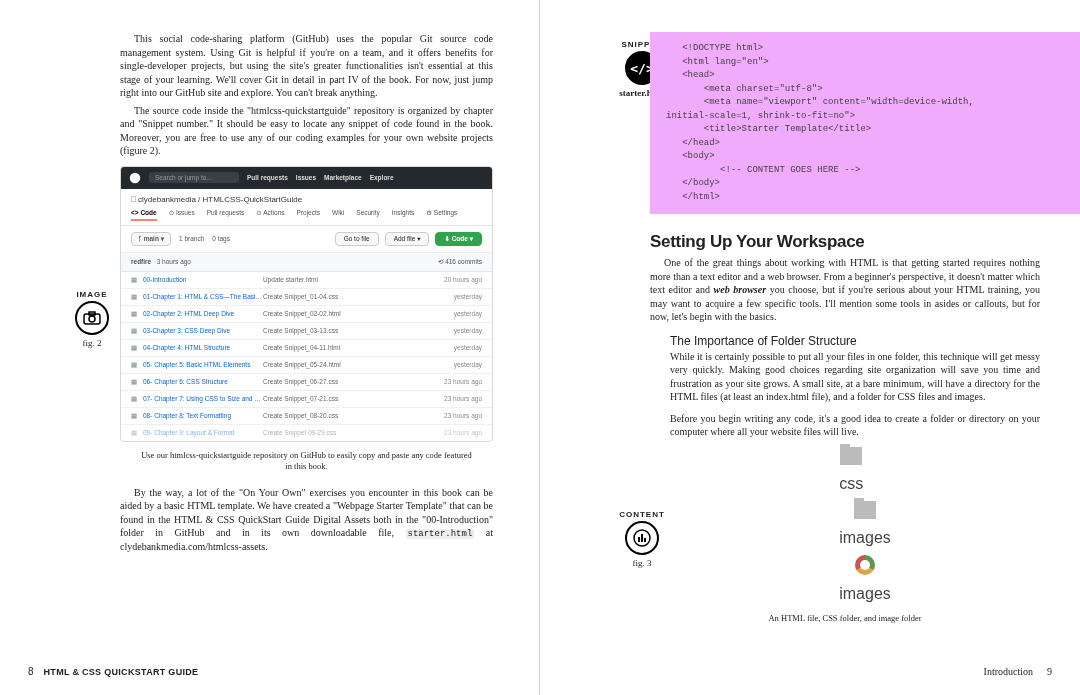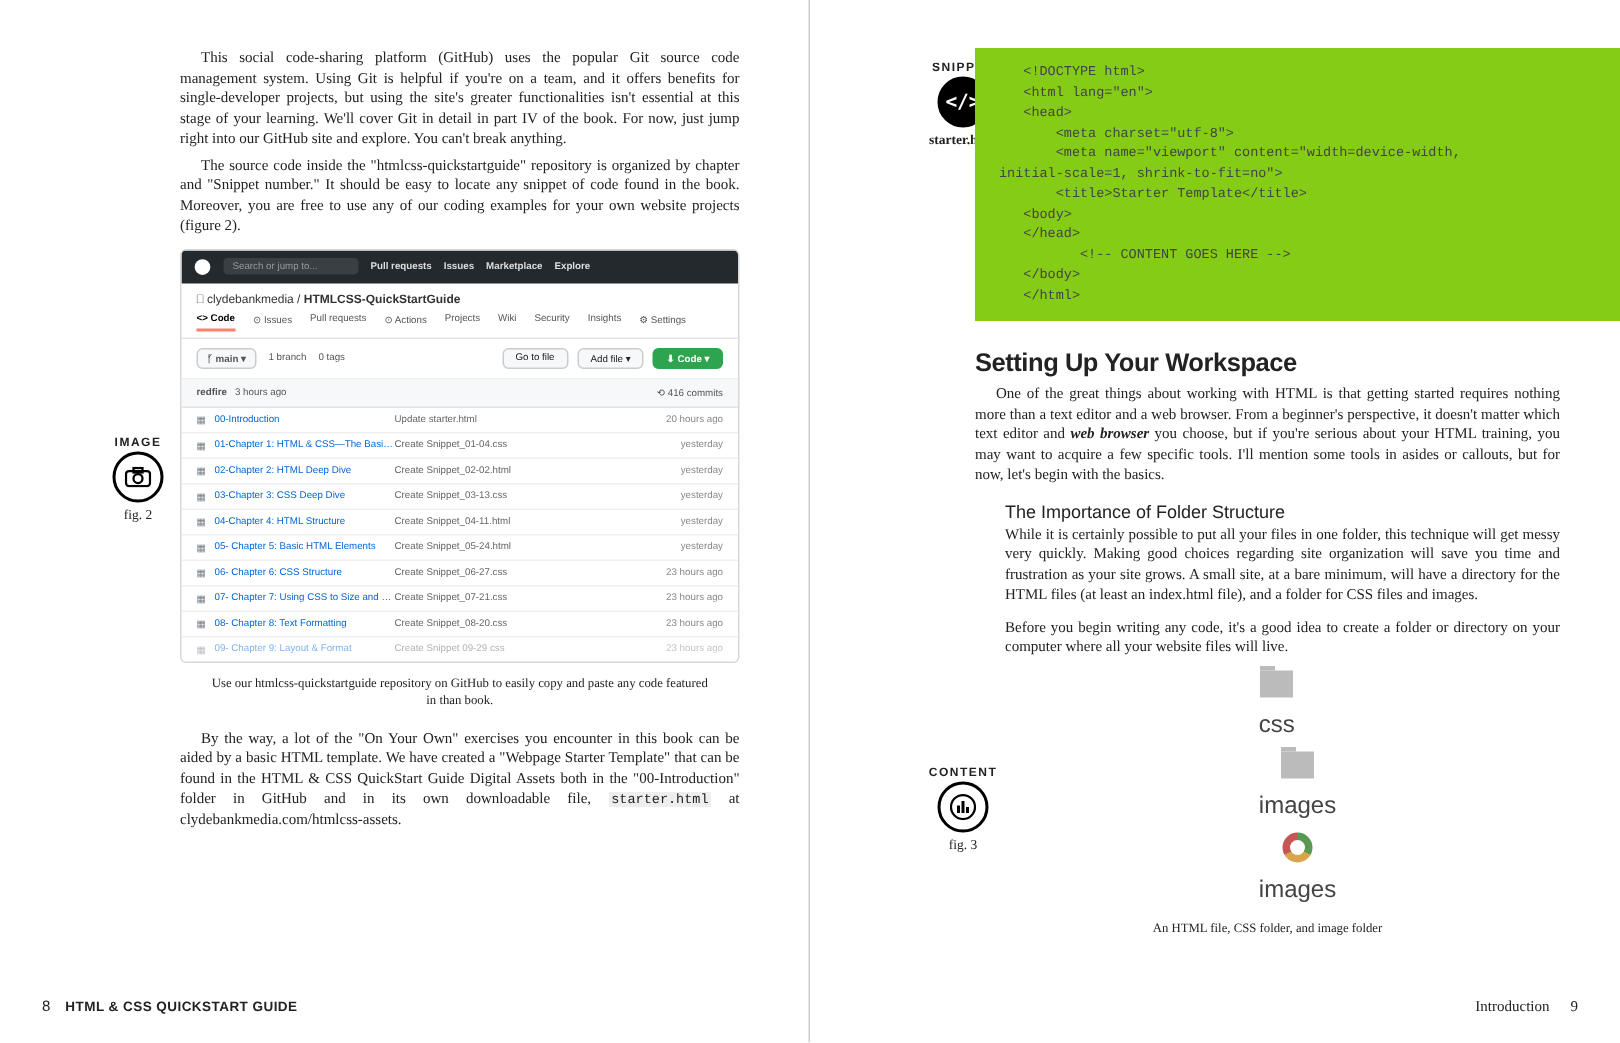--- a/index.html
+++ b/index.html
@@ -55,21 +55,21 @@
     background:#fff;
   }
   .gh-top {
     background:#24292e; color:#c8c8c8; display:flex; align-items:center;
     padding:5px 8px; gap:8px;
   }
   .gh-search { background:#3a3f44; border-radius:3px; padding:2px 6px; width:90px; color:#999; font-size:6.5px;}
   .gh-nav { display:flex; gap:8px; font-size:6.5px; color:#ddd;}
   .gh-nav span { font-weight:600;}
   .gh-breadcrumb { padding:6px 10px 4px 10px; font-size:8px; color:#333;}
-  .gh-breadcrumb .repo { font-weight:700;}
+  .gh-breadcrumb .repo { font-weight:400;}
   .gh-tabs { display:flex; gap:12px; padding:0 10px 4px 10px; border-bottom:1px solid #e1e4e8; font-size:6.5px; color:#555;}
   .gh-tabs span { padding-bottom:3px;}
   .gh-tabs .active { border-bottom:2px solid #f9826c; font-weight:600; color:#000;}
   .gh-bar {
     display:flex; align-items:center; justify-content:space-between;
     padding:6px 10px; border-bottom:1px solid #eee;
   }
   .gh-bar-left { display:flex; gap:8px; align-items:center; font-size:6.5px; color:#555;}
   .gh-branch { border:1px solid #ccc; border-radius:4px; padding:2px 6px; font-weight:600; background:#f6f8fa;}
   .gh-bar-right { display:flex; gap:6px; }
@@ -81,21 +81,21 @@
   .gh-row .fname { flex:0 0 120px; color:#0366d6;}
   .gh-row .fmsg { flex:1; color:#666;}
   .gh-row .ftime { flex:0 0 60px; text-align:right; color:#888;}
   .gh-row:last-child { border-bottom:none; opacity:0.5;}
   .caption {
     text-align:center; font-size:8.5px; line-height:1.3; margin:8px 20px 14px 20px;
   }
   
   .snippet-block {
     position:absolute; left:110px; right:0; top:32px;
-    background:#84cc16; padding:10px 16px 10px 16px;
+    background:#f0abfc; padding:10px 16px 10px 16px;
     font-family:"Courier New", monospace; font-size:9px; line-height:1.5;
     color:#444;
   }
   .snippet-block .l { white-space:pre; }
   .right-marg { position:absolute; left:44px; width:60px; text-align:center;margin-left:28px;}
   .right-marg .arc { font-family:Arial,sans-serif; font-weight:bold; font-size:8px; letter-spacing:1px;}
   .right-marg .circ { width:34px; height:34px; border:2px solid #000; border-radius:50%; margin:2px auto 3px auto; display:flex; align-items:center; justify-content:center; background:#000; color:#fff;}
   .right-marg .fig { font-family:Georgia,serif; font-size:9px; font-weight:bold;}
   h2.sec {
     font-family: Arial, Helvetica, sans-serif;
@@ -246,21 +246,21 @@
         </div>
         <div class="gh-row">
           <span class="ficon">▦</span>
           <span class="fname">09- Chapter 9: Layout &amp; Format</span>
           <span class="fmsg">Create Snippet 09-29 css</span>
           <span class="ftime">23 hours ago</span>
         </div>
       </div>
   </div>
 
-  <div class="caption">Use our htmlcss-quickstartguide repository on GitHub to easily copy and paste any code featured in than book.</div>
+  <div class="caption">Use our htmlcss-quickstartguide repository on GitHub to easily copy and paste any code featured in this book.</div>
 
   <p class="body-para"><span class="indent"></span><span>By the way, a lot of the "On Your Own" exercises you encounter in this book can be aided by a basic HTML template. We have created a "Webpage Starter Template" that can be found in the HTML &amp; CSS QuickStart Guide Digital Assets both in the "00-Introduction" folder in GitHub and in its own downloadable file, </span><code class="inline">starter.html</code><span> at clydebankmedia.com/htmlcss-assets.</span></p>
 
   <div class="footer-left">
     <span class="pn">8</span>
     <span class="bt">HTML &amp; CSS QUICKSTART GUIDE</span>
   </div>
 </div>
 
 <div class="page page-right">
@@ -274,22 +274,22 @@
   </div>
 
   <div class="snippet-block" id="code-lines">
       <div class="l">   &lt;!DOCTYPE html&gt;</div>
       <div class="l">   &lt;html lang="en"&gt;</div>
       <div class="l">   &lt;head&gt;</div>
       <div class="l">       &lt;meta charset="utf-8"&gt;</div>
       <div class="l">       &lt;meta name="viewport" content="width=device-width,</div>
       <div class="l">initial-scale=1, shrink-to-fit=no"&gt;</div>
       <div class="l">       &lt;title&gt;Starter Template&lt;/title&gt;</div>
+      <div class="l">   &lt;/head&gt;</div>
       <div class="l">   &lt;body&gt;</div>
-      <div class="l">   &lt;/head&gt;</div>
       <div class="l">          &lt;!-- CONTENT GOES HERE --&gt;</div>
       <div class="l">   &lt;/body&gt;</div>
       <div class="l">   &lt;/html&gt;</div>
     </div>
 
   <div style="height:200px;"></div>
 
   <h2 class="sec">Setting Up Your Workspace</h2>
   <p class="body-para"><span class="indent"></span><span>One of the great things about working with HTML is that getting started requires nothing more than a text editor and a web browser. From a beginner's perspective, it doesn't matter which text editor and </span><em class="term">web browser</em><span> you choose, but if you're serious about your HTML training, you may want to acquire a few specific tools. I'll mention some tools in asides or callouts, but for now, let's begin with the basics.</span></p>
 

